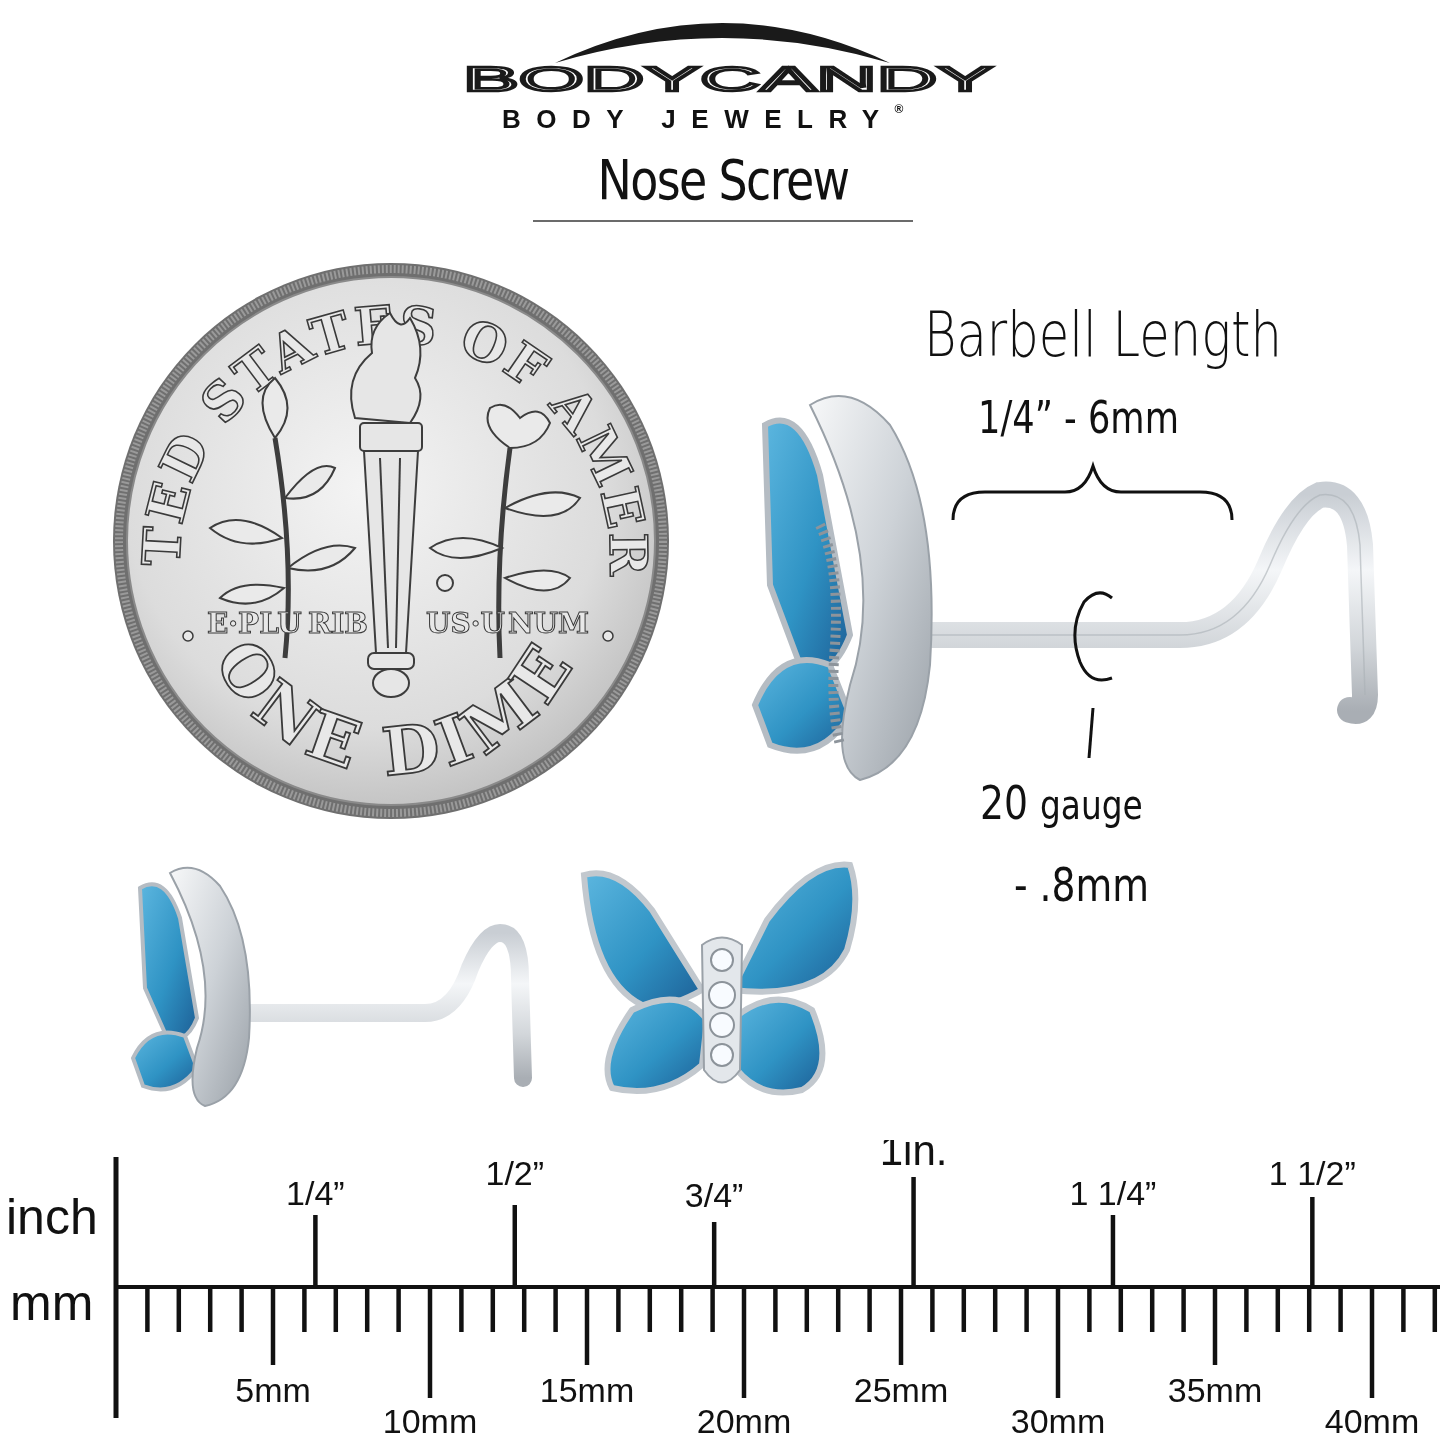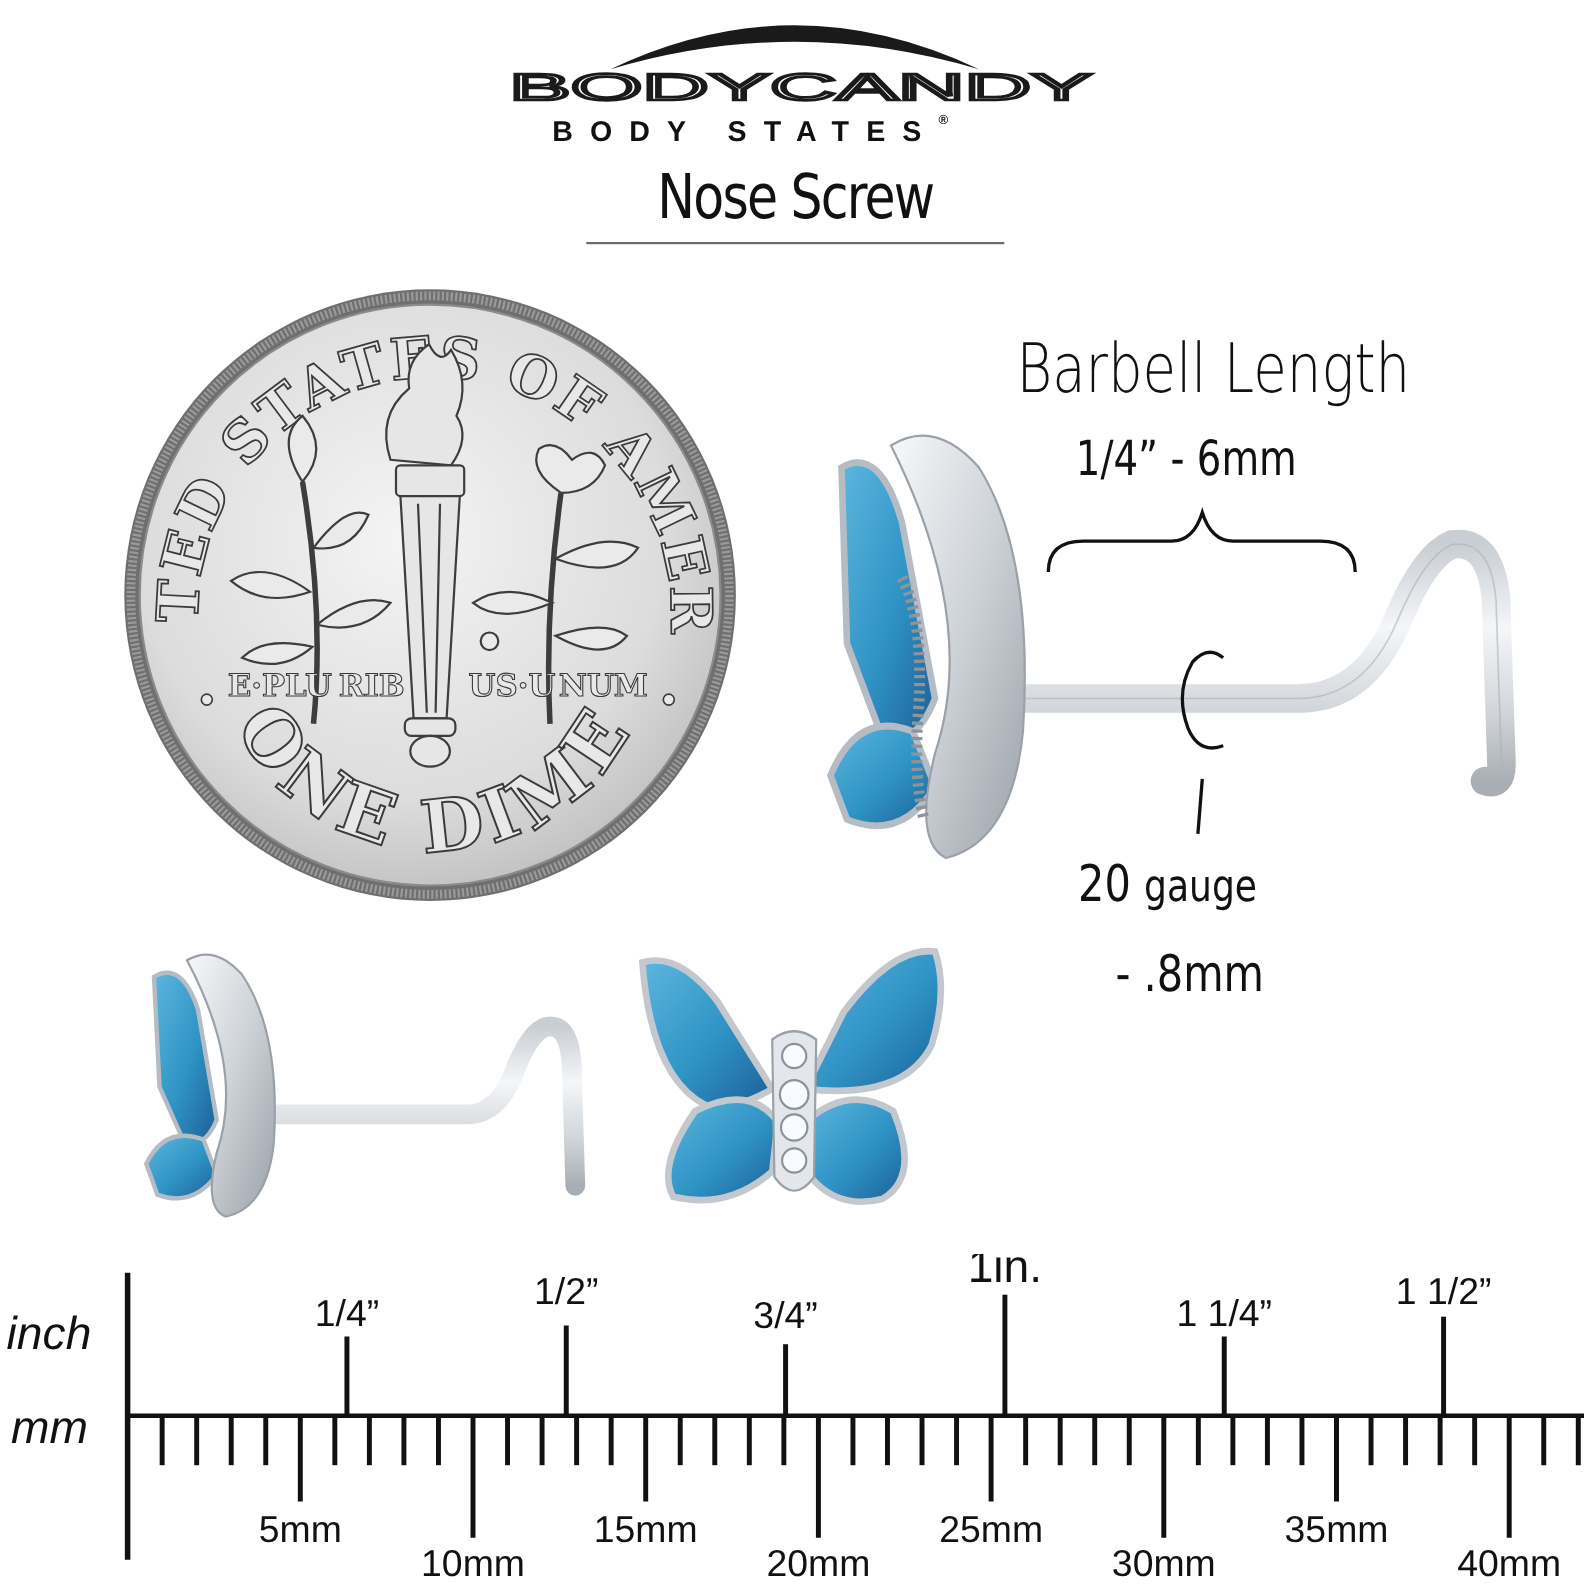--- a/index.html
+++ b/index.html
@@ -16,34 +16,34 @@
   
   .annot { font-family:"DejaVu Sans", sans-serif; color:#111; white-space:nowrap; line-height:1; transform-origin:left top; }
   .barbell-title { left:924px; top:304px; font-size:62px; transform:scaleX(0.8); font-weight:300; }
   .barbell-size  { left:978px; top:396px; font-size:44px; transform:scaleX(0.8); }
   .gauge-label   { left:980px; top:780px; font-size:46px; transform:scaleX(0.82); }
   .gauge-label .small { font-size:40px; }
   .gauge-mm      { left:1014px; top:862px; font-size:46px; transform:scaleX(0.82); }
 
   
   .ruler { left:0; top:1140px; width:1445px; height:305px; }
-  .ruler-unit { font-size:42px;font-style:italic; }
+  .ruler-unit { font-size:50px; }
   .unit-inch { left:6px; top:1188px; }
   .unit-mm { left:10px; top:1274px; }
 </style>
 </head>
 <body>
 
 <svg class="abs logo-arc" viewBox="0 0 345 60">
   <path d="M5 55 Q172 -25 340 55 Q172 5 5 55 Z" fill="#1a1a1a"></path>
 </svg>
 <svg class="abs logo-wordmark" viewBox="0 0 540 36">
   <text x="270" y="32" text-anchor="middle" font-family="Liberation Sans, sans-serif" font-size="44" fill="none" stroke="#1a1a1a" stroke-width="3.2" textLength="530" lengthAdjust="spacingAndGlyphs" transform="scale(1,0.78) translate(0,8)">BODYCANDY</text>
 </svg>
-<div class="abs logo-sub"><span>BODY STATES</span><sup>®</sup></div>
+<div class="abs logo-sub"><span>BODY JEWELRY</span><sup>®</sup></div>
 
 <div class="abs product-title">Nose Screw</div>
 <div class="abs title-rule"></div>
 
 <svg class="abs" style="left:110px; top:258px;" width="562" height="566" viewBox="0 0 562 566">
   <defs>
     <radialGradient id="coinFace" cx="45%" cy="40%" r="65%">
       <stop offset="0%" stop-color="#f4f4f4"></stop>
       <stop offset="70%" stop-color="#dcdcdc"></stop>
       <stop offset="100%" stop-color="#bdbdbd"></stop>

